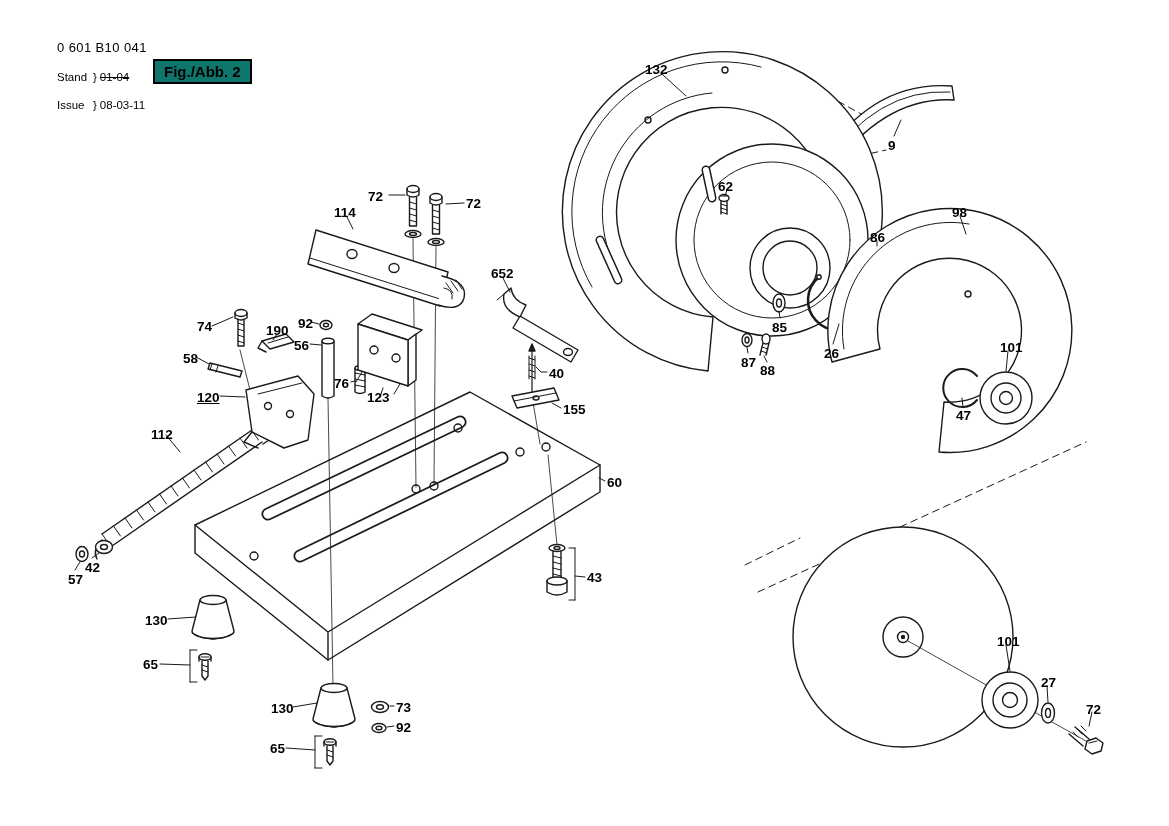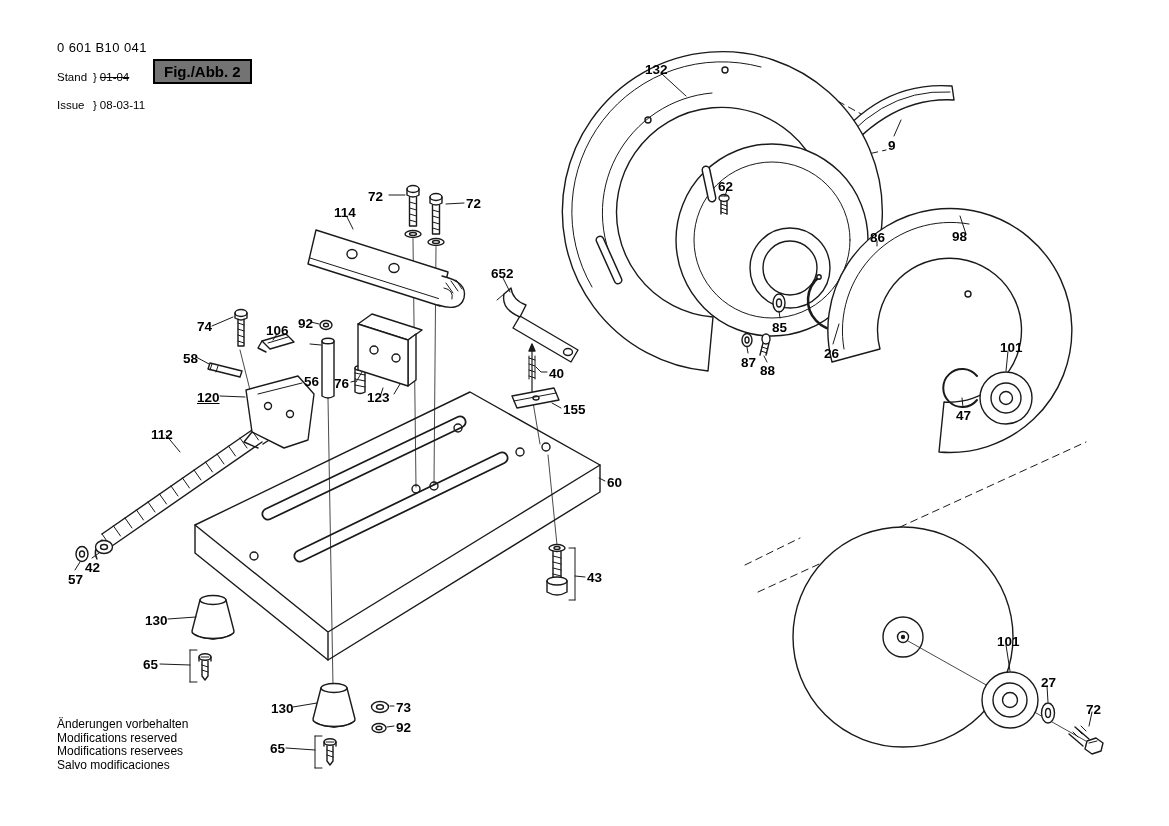--- a/index.html
+++ b/index.html
@@ -6,21 +6,21 @@
   .page{position:relative;width:1169px;height:826px;background:#ffffff;overflow:hidden;
         font-family:"Liberation Sans",sans-serif;color:#000;margin:0 auto;}
   svg.artwork{position:absolute;left:0;top:0;}
   .title-block{position:absolute;left:57px;top:40px;}
   .part-number{font-size:13px;letter-spacing:.4px;}
   .meta-line{font-size:11.5px;margin-top:16px;}
   .meta-label{display:inline-block;width:36px;}
   .brace{margin-right:3px;}
   .struck{text-decoration:line-through;}
   .fig-box{position:absolute;left:153px;top:59px;border:2px solid #000;padding:2px 9px;
-           font-size:15px;font-weight:bold;background:#737373;}
+           font-size:15px;font-weight:bold;background:#0f766e;}
   .footer-note{position:absolute;left:57px;top:718px;font-size:12px;line-height:13.5px;}
   #labels-layer{position:absolute;left:0;top:0;width:100%;height:100%;pointer-events:none;}
   .part-label{position:absolute;font-size:13.5px;font-weight:bold;white-space:nowrap;}
 </style>
 </head>
 <body>
 
 <div class="page">
 
   <svg class="artwork" width="1169" height="826" viewBox="0 0 1169 826" xmlns="http://www.w3.org/2000/svg">
@@ -363,41 +363,35 @@
     <div class="meta-line">
       <span class="meta-label">Stand</span><span class="brace">}</span><span class="struck">01-04</span>
     </div>
     <div class="meta-line">
       <span class="meta-label">Issue</span><span class="brace">}</span><span>08-03-11</span>
     </div>
   </div>
 
   <div class="fig-box">Fig./Abb. 2</div>
 
-  <div class="footer-note">
-    <div>Änderungen vorbehalten</div>
-    <div>Modifications reserved</div>
-    <div>Modifications reservees</div>
-    <div>Salvo modificaciones</div>
-  </div>
 
   <div id="labels-layer">
       <span class="part-label" style="left: 645px; top: 62px;">132</span>
       <span class="part-label" style="left: 888px; top: 138px;">9</span>
       <span class="part-label" style="left: 718px; top: 179px;">62</span>
-      <span class="part-label" style="left: 952px; top: 205px; margin-top: 24px;">98</span>
+      <span class="part-label" style="left: 952px; top: 205px;">98</span>
       <span class="part-label" style="left: 870px; top: 230px;">86</span>
       <span class="part-label" style="left: 368px; top: 189px;">72</span>
       <span class="part-label" style="left: 466px; top: 196px;">72</span>
       <span class="part-label" style="left: 334px; top: 205px;">114</span>
       <span class="part-label" style="left: 491px; top: 266px;">652</span>
       <span class="part-label" style="left: 197px; top: 319px;">74</span>
-      <span class="part-label" style="left: 266px; top: 323px;">106</span>
+      <span class="part-label" style="left: 266px; top: 323px;">190</span>
       <span class="part-label" style="left: 298px; top: 316px;">92</span>
-      <span class="part-label" style="left: 304px; top: 338px; margin-top: 36px;">56</span>
+      <span class="part-label" style="left: 294px; top: 338px;">56</span>
       <span class="part-label" style="left: 183px; top: 351px;">58</span>
       <span class="part-label" style="left: 334px; top: 376px;">76</span>
       <span class="part-label" style="left: 197px; top: 390px; text-decoration: underline;">120</span>
       <span class="part-label" style="left: 367px; top: 390px;">123</span>
       <span class="part-label" style="left: 549px; top: 366px;">40</span>
       <span class="part-label" style="left: 563px; top: 402px;">155</span>
       <span class="part-label" style="left: 772px; top: 320px;">85</span>
       <span class="part-label" style="left: 824px; top: 346px;">26</span>
       <span class="part-label" style="left: 741px; top: 355px;">87</span>
       <span class="part-label" style="left: 760px; top: 363px;">88</span>

